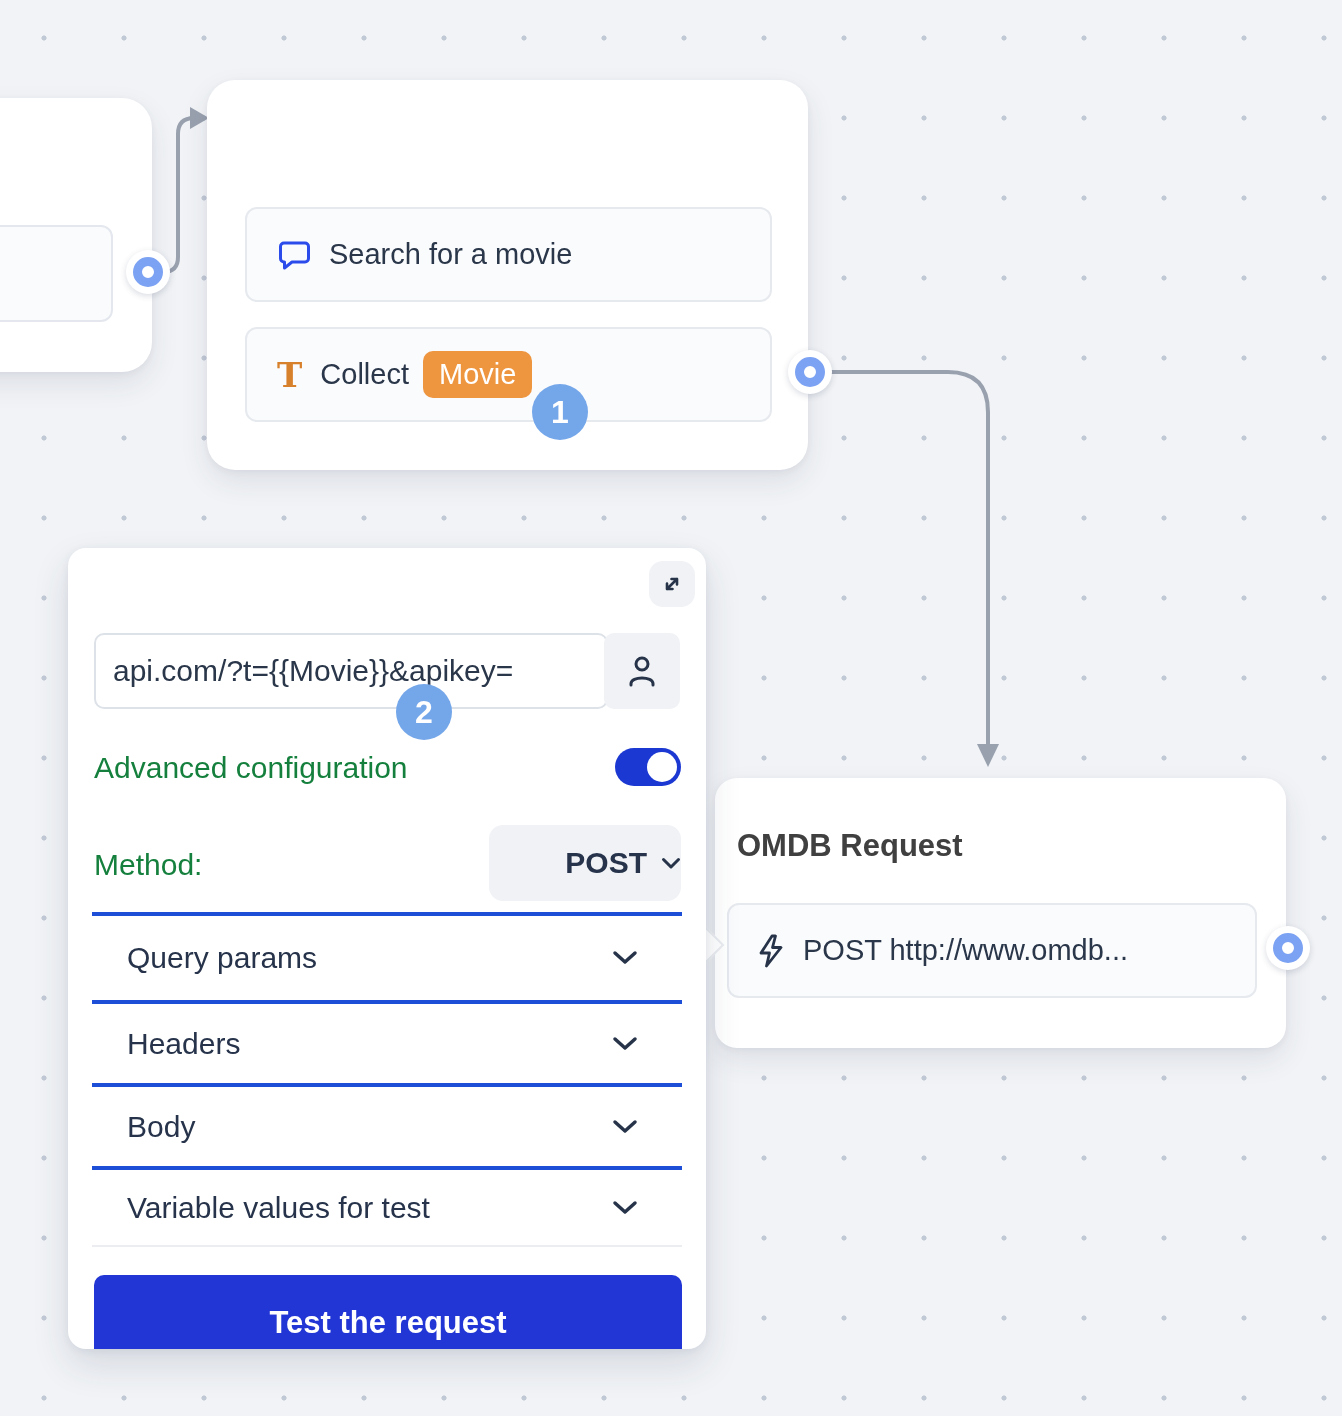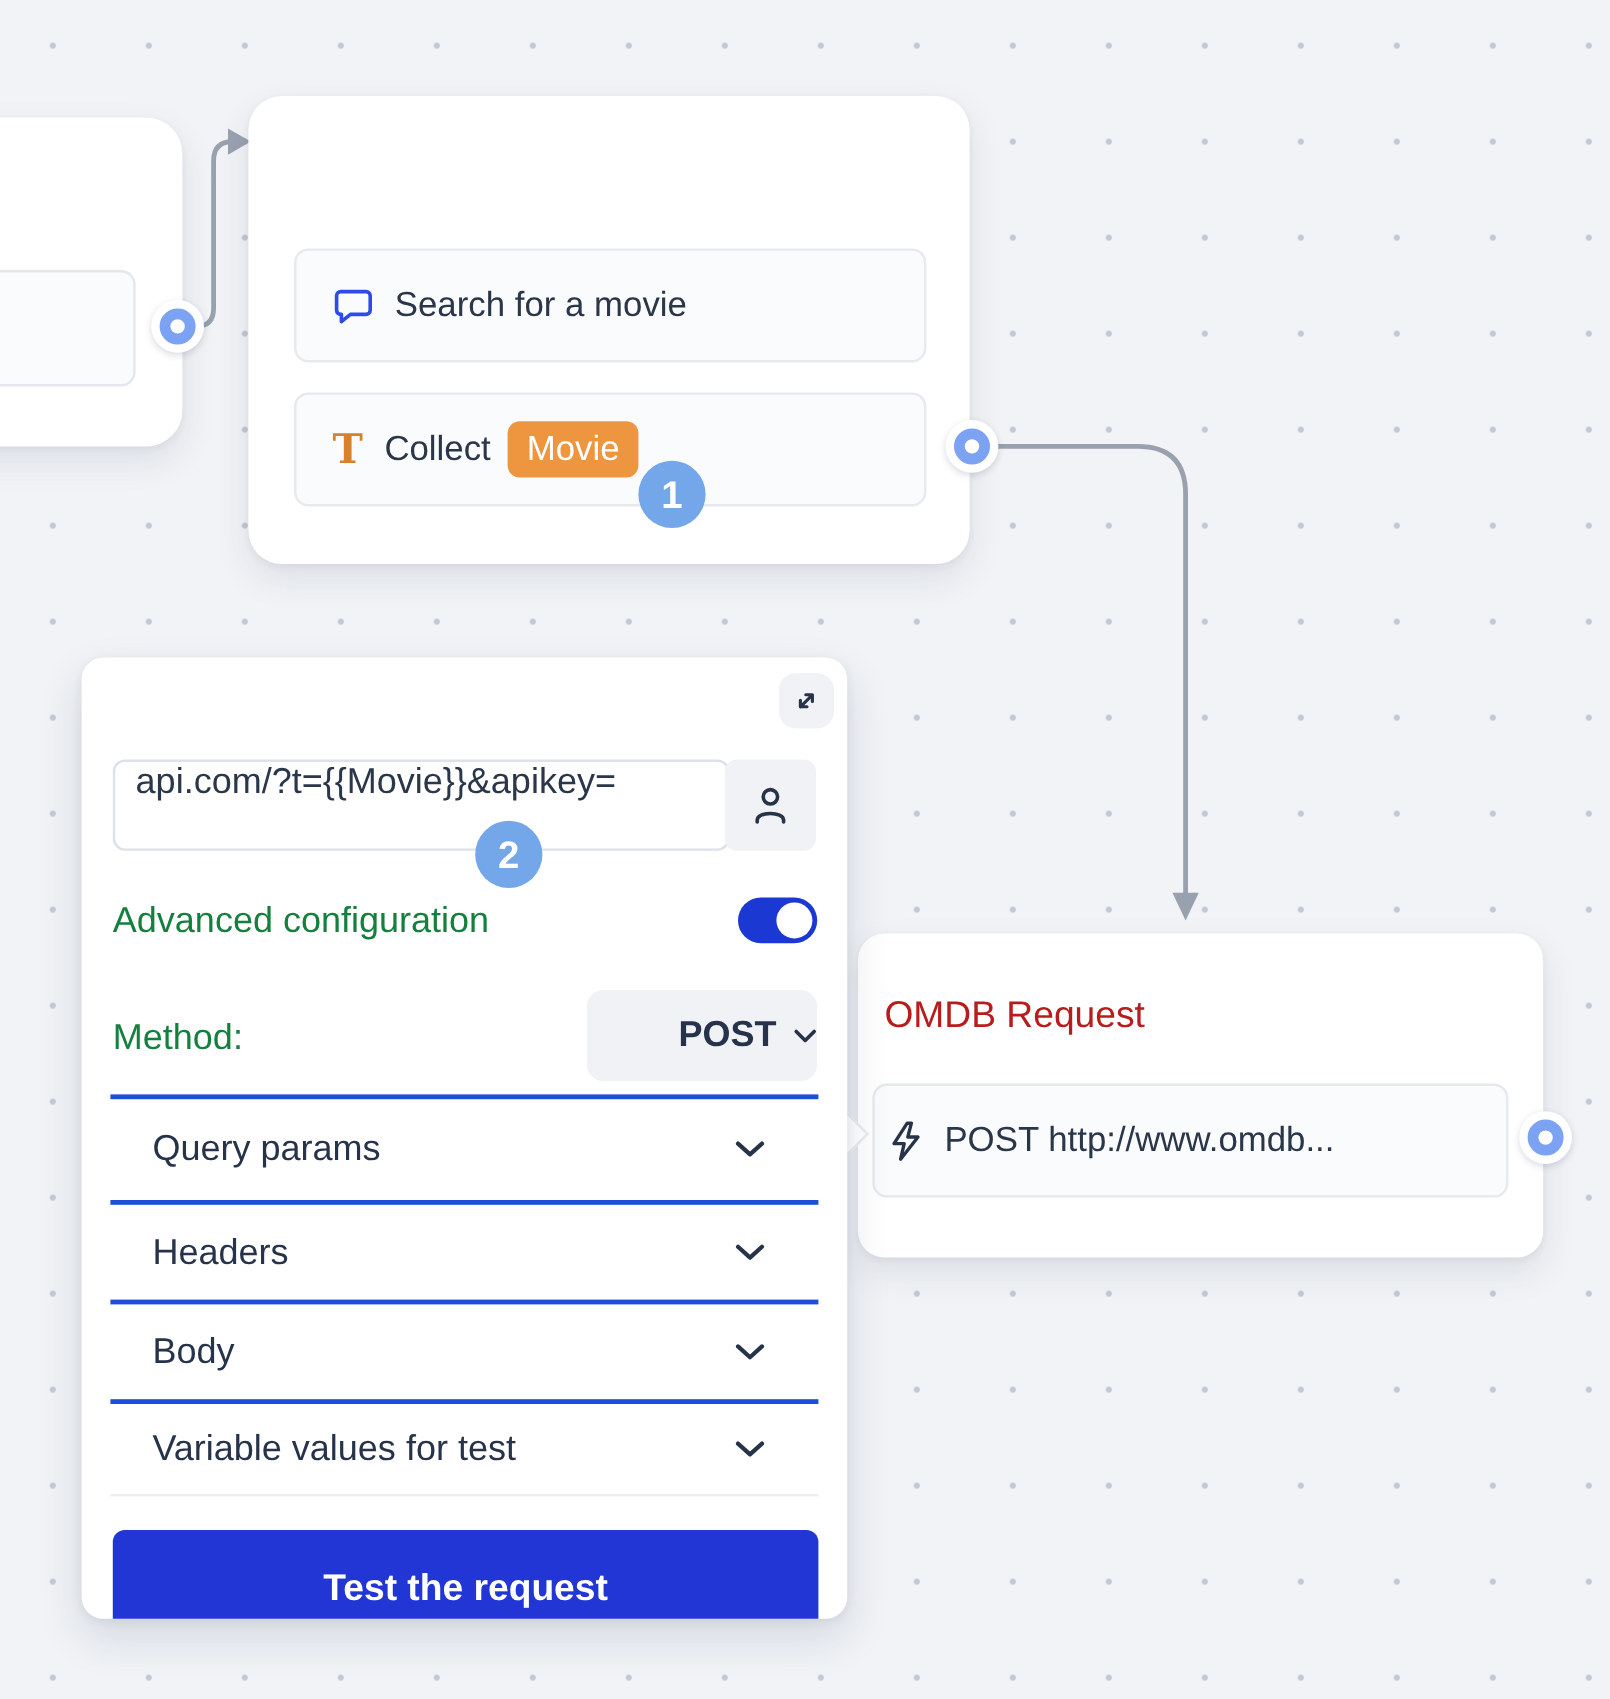--- a/index.html
+++ b/index.html
@@ -16,21 +16,21 @@
   .card { position: absolute; background: #fff;
           box-shadow: 0 12px 28px rgba(45,55,90,.10), 0 2px 6px rgba(45,55,90,.06); }
 
   
   .left-card { left: -240px; top: 98px; width: 392px; height: 274px; border-radius: 30px; z-index: 2; }
   .left-inner { position: absolute; left: 20px; top: 127px; width: 333px; height: 97px;
                 border: 2px solid #e4e8ee; border-radius: 12px; background: #fafbfd; }
 
   
   .movie-card { left: 207px; top: 80px; width: 601px; height: 390px; border-radius: 28px; z-index: 2; }
-  .node-title { position: absolute; color: #b91c1c; font-size: 32px; font-weight: 400; }
+  .node-title { position: absolute; color: #404040; font-size: 32px; font-weight: 700; }
   .movie-card .node-title { left: 50px; top: 128px; }
 
   .step-row { position: absolute; display: flex; align-items: center; gap: 18px;
               padding-left: 30px; width: 527px; height: 95px;
               border: 2px solid #e6e9ee; border-radius: 12px; background: #fafbfd;
               font-size: 29px; color: #2a3649; }
   .row1 { left: 38px; top: 127px; }
   .row2 { left: 38px; top: 247px; }
   .t-glyph { font-family: "DejaVu Serif", "Liberation Serif", serif; font-weight: 700;
              font-size: 34px; color: #d8812c; line-height: 1; }
@@ -58,21 +58,21 @@
   .panel-tail { position: absolute; left: 693px; top: 932px; width: 26px; height: 26px;
                 background: #fff; border: 2px solid #e9ecf0; transform: rotate(45deg); z-index: 3; }
 
   .icon-btn { position: absolute; background: #f0f2f5; display: flex;
               align-items: center; justify-content: center; cursor: pointer; }
   .expand-btn { left: 581px; top: 13px; width: 46px; height: 46px; border-radius: 14px; }
   .person-btn { left: 536px; top: 85px; width: 76px; height: 76px; border-radius: 10px; }
 
   .url-input { position: absolute; left: 26px; top: 85px; width: 514px; height: 76px;
                border: 2px solid #dde2e8; border-radius: 10px; background: #fff;
-               display: flex; align-items: flex-start; padding-left: 28px; overflow: hidden;
+               display: flex; align-items: center; padding-left: 28px; overflow: hidden;
                font-size: 30px; color: #2a3649; white-space: nowrap; }
   .url-input span { margin-left: -11px; }
 
   .panel-label { position: absolute; font-size: 30px; color: #15803d; }
   .adv-label { left: 26px; top: 203px; }
   .method-label { left: 26px; top: 300px; text-align: right; }
 
   .toggle { position: absolute; left: 547px; top: 200px; width: 66px; height: 38px;
             border-radius: 19px; background: #1c38d2; }
   .toggle .knob { position: absolute; left: 32px; top: 4px; width: 30px; height: 30px;
@@ -93,21 +93,21 @@
   .section-row:nth-child(4) { height: 81px; border-bottom: 2px solid #ebedf1; }
 
   .test-btn { position: absolute; left: 26px; top: 727px; width: 588px; height: 95px;
               border: none; border-radius: 10px; background: #2136d4; color: #fff;
               font-family: inherit; font-size: 31px; font-weight: 700; cursor: pointer;
               display: flex; align-items: center; justify-content: center; }
 
   
   .omdb-card { left: 715px; top: 778px; width: 571px; height: 270px; border-radius: 22px; z-index: 2; }
   .omdb-card .node-title { left: 22px; top: 50px; font-size: 31px; }
-  .omdb-row { left: 12px; top: 125px; width: 530px; padding-left: 12px; }
+  .omdb-row { left: 12px; top: 125px; width: 530px; padding-left: 28px; }
 </style>
 </head>
 <body>
 
 <div class="stage">
 
   <svg class="wires" width="1342" height="1416">
     <path d="M 157 272 L 163 272 Q 178 272 178 257 L 178 134 Q 178 118 194 118 L 196 118" fill="none" stroke="#99a1af" stroke-width="4" stroke-linecap="round"></path>
     <polygon points="190,107 190,129 209,118" fill="#99a1af"></polygon>
     <path d="M 823 372 L 948 372 Q 988 372 988 412 L 988 746" fill="none" stroke="#99a1af" stroke-width="4" stroke-linecap="round"></path>

